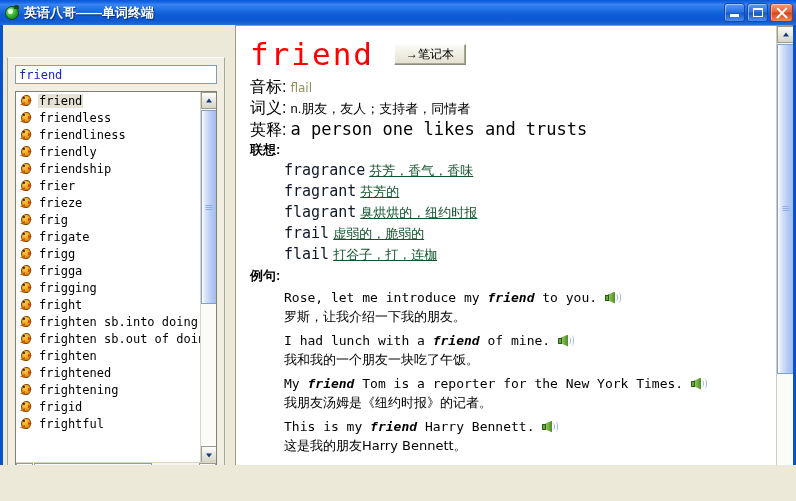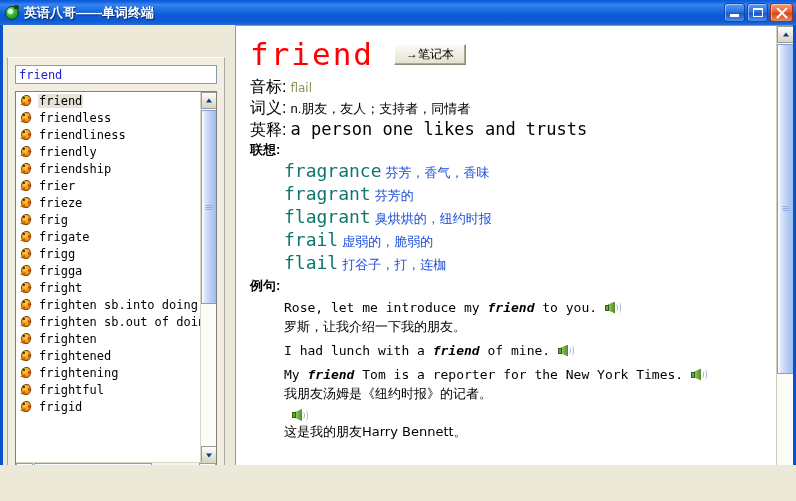--- a/index.html
+++ b/index.html
@@ -382,28 +382,29 @@
   }
   .assoc-list { margin: 1px 0 0 0; }
   .assoc-item {
     margin-left: 34px;
     line-height: 21px;
     font-size: 13px;
     white-space: nowrap;
   }
   .assoc-en {
     font-family: "DejaVu Sans Mono", "Liberation Mono", monospace;
-    font-size: 18px;
-    color: #0f766e;
+    font-size: 15px;
+    color: #0f172a;
   }
   .assoc-cn {
     font-family: "DejaVu Sans", sans-serif;
     font-size: 13px;
-    color: #1d4ed8;
+    color: #14532d;
     margin-left: 4px;
+    text-decoration: underline;
   }
 
   .ex-block { margin-left: 34px; margin-top: 4px; }
   .ex-item { margin-bottom: 6px; }
   .ex-en {
     font-family: "DejaVu Sans Mono", "Liberation Mono", monospace;
     font-size: 13px;
     color: #000;
     line-height: 18px;
     white-space: nowrap;
@@ -598,20 +599,29 @@
                 </span>
                 <span class="word-label">frigga</span>
               </div>
               <div class="word-row">
                 <span class="bird">
                   <span class="body"></span>
                   <span class="tail"></span>
                   <span class="eye"></span>
                   <span class="beak"></span>
                 </span>
+                <span class="word-label">frigging</span>
+              </div>
+              <div class="word-row">
+                <span class="bird">
+                  <span class="body"></span>
+                  <span class="tail"></span>
+                  <span class="eye"></span>
+                  <span class="beak"></span>
+                </span>
                 <span class="word-label">fright</span>
               </div>
               <div class="word-row">
                 <span class="bird">
                   <span class="body"></span>
                   <span class="tail"></span>
                   <span class="eye"></span>
                   <span class="beak"></span>
                 </span>
                 <span class="word-label">frighten sb.into doing s</span>
@@ -652,30 +662,30 @@
                 </span>
                 <span class="word-label">frightening</span>
               </div>
               <div class="word-row">
                 <span class="bird">
                   <span class="body"></span>
                   <span class="tail"></span>
                   <span class="eye"></span>
                   <span class="beak"></span>
                 </span>
+                <span class="word-label">frigid</span>
+              </div>
+              <div class="word-row">
+                <span class="bird">
+                  <span class="body"></span>
+                  <span class="tail"></span>
+                  <span class="eye"></span>
+                  <span class="beak"></span>
+                </span>
                 <span class="word-label">frightful</span>
-              </div>
-              <div class="word-row">
-                <span class="bird">
-                  <span class="body"></span>
-                  <span class="tail"></span>
-                  <span class="eye"></span>
-                  <span class="beak"></span>
-                </span>
-                <span class="word-label">frigid</span>
               </div>
             </div>
 
           <div class="vsb">
             <div class="sb-btn" style="position:absolute;left:0;top:0;">
               <div class="arrow up"></div>
             </div>
             <div class="sb-track" style="top:17px;height:337px;"></div>
             <div class="sb-thumb" style="top:18px;height:194px;">
               <div class="grip"></div>
@@ -750,35 +760,37 @@
             <div class="ex-item">
               <div class="ex-en">
                 <span>I had lunch with a <b>friend</b> of mine.</span>
                 <span class="spk">
                   <span class="box"></span>
                   <span class="cone"></span>
                   <span class="w1"></span>
                   <span class="w2"></span>
                 </span>
               </div>
+              <div class="ex-cn">我和我的一个朋友一块吃了午饭。</div>
             </div>
             <div class="ex-item">
               <div class="ex-en">
                 <span>My <b>friend</b> Tom is a reporter for the New York Times.</span>
                 <span class="spk">
                   <span class="box"></span>
                   <span class="cone"></span>
                   <span class="w1"></span>
                   <span class="w2"></span>
                 </span>
               </div>
               <div class="ex-cn">我朋友汤姆是《纽约时报》的记者。</div>
             </div>
             <div class="ex-item">
               <div class="ex-en">
+                <span>This is my <b>friend</b> Harry Bennett.</span>
                 <span class="spk">
                   <span class="box"></span>
                   <span class="cone"></span>
                   <span class="w1"></span>
                   <span class="w2"></span>
                 </span>
               </div>
               <div class="ex-cn">这是我的朋友Harry Bennett。</div>
             </div>
           </div>

